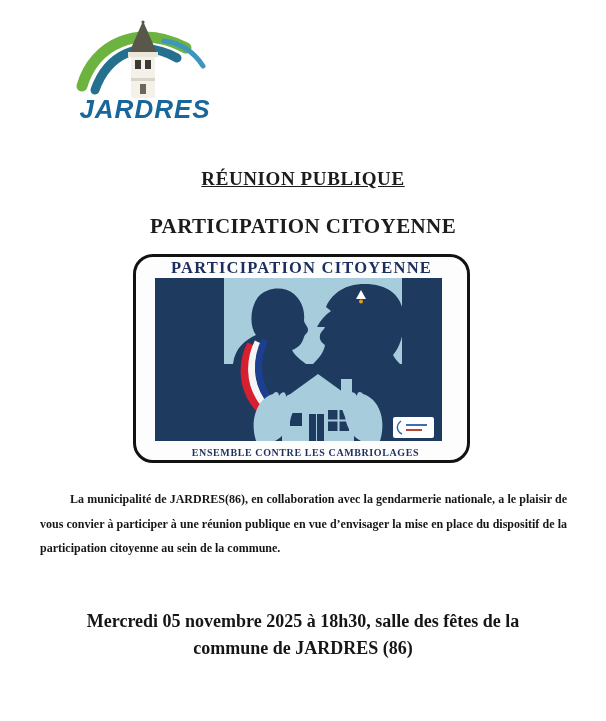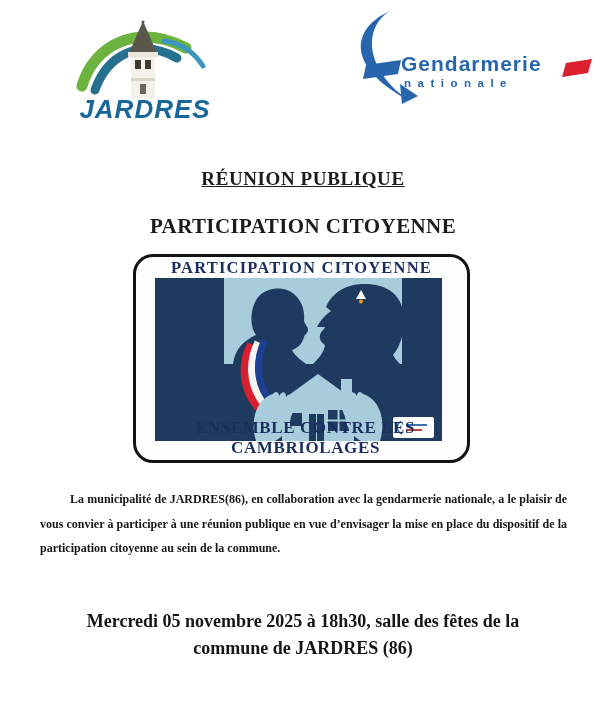--- a/index.html
+++ b/index.html
@@ -36,21 +36,21 @@
     border:3px solid #121212;border-radius:20px;background:#fdfdfd;box-sizing:border-box;
   }
   .poster-header{
     position:absolute;top:1px;left:0;right:0;text-align:center;
     font-weight:bold;font-size:16.5px;color:#1b2f5e;letter-spacing:1.2px;
   }
   .poster-art{position:absolute;left:19px;top:21px;right:25px;bottom:19px;}
   .poster-art svg{width:100%;height:100%;display:block;}
   .poster-footer{
     position:absolute;bottom:2px;left:8px;right:0;text-align:center;
-    font-weight:bold;font-size:17px;color:#1b2f5e;letter-spacing:0.6px;
+    font-weight:bold;font-size:10px;color:#1b2f5e;letter-spacing:0.6px;
   }
   
   .body-par{
     position:absolute;left:40px;top:487px;width:527px;margin:0;
     font-size:12px;font-weight:bold;text-align:justify;text-indent:30px;
     line-height:24.5px;color:#161616;
   }
   .event{
     position:absolute;top:608px;left:58px;width:490px;text-align:center;
     font-size:18px;font-weight:bold;line-height:27px;color:#161616;
@@ -76,30 +76,20 @@
       <rect x="54" y="32" width="30" height="5" fill="#eae6da"></rect>
       <rect x="57" y="37" width="24" height="41" fill="#f4f1ea"></rect>
       <rect x="61" y="40" width="6" height="9" fill="#3c3a33"></rect>
       <rect x="71" y="40" width="6" height="9" fill="#3c3a33"></rect>
       <rect x="57" y="58" width="24" height="3" fill="#d9d4c6"></rect>
       <rect x="66" y="64" width="6" height="10" fill="#6b675c"></rect>
     </svg>
     <div class="jardres-label">JARDRES</div>
   </div>
 
-  <div class="gn-logo">
-    <svg width="258" height="112" viewBox="0 0 258 112">
-      <path d="M 52 3 C 14 20, 6 58, 72 93 C 26 62, 25 19, 52 3 Z" fill="#2766ad"></path>
-      <polygon points="62,76 80,88 64,96" fill="#2766ad"></polygon>
-      <polygon points="28,57 63,52 60,66 25,71" fill="#2766ad"></polygon>
-      <polygon points="228,55 254,51 250,65 224,69" fill="#dd2030"></polygon>
-    </svg>
-    <div class="gn-title">Gendarmerie</div>
-    <div class="gn-sub">nationale</div>
-  </div>
 
   <h1 class="title1">RÉUNION PUBLIQUE</h1>
   <h2 class="title2">PARTICIPATION CITOYENNE</h2>
 
   <div class="poster">
     <div class="poster-header">PARTICIPATION CITOYENNE</div>
     <div class="poster-art">
       <svg viewBox="0 0 287 163" preserveAspectRatio="none">
 
         <rect x="0" y="0" width="287" height="163" fill="#1e3a5e"></rect>

